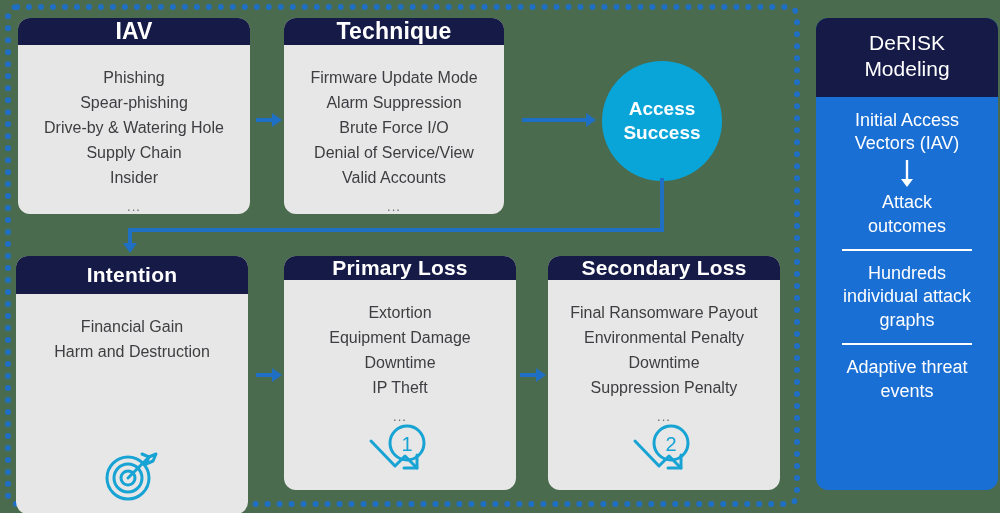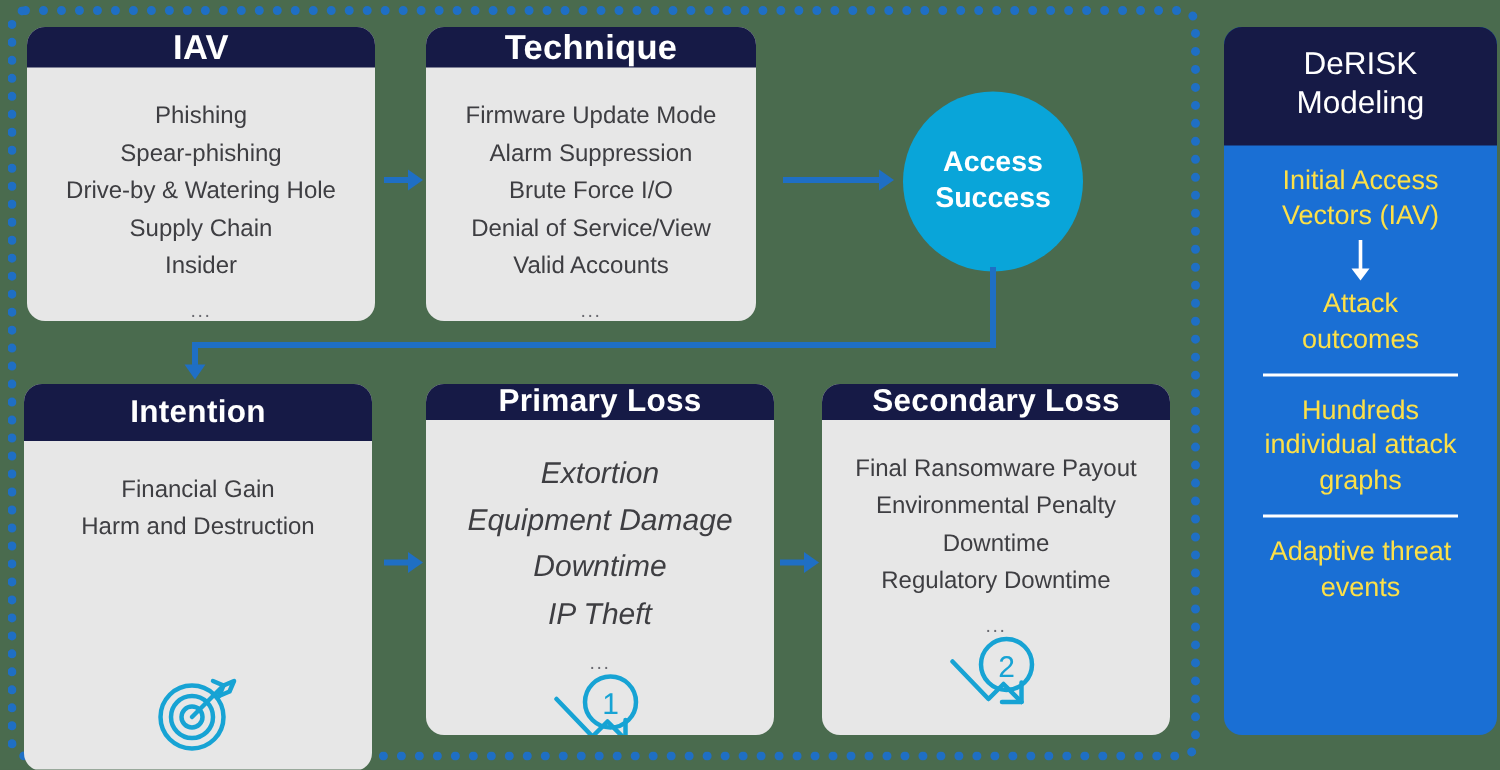--- a/index.html
+++ b/index.html
@@ -86,21 +86,21 @@
 
   #card-iav .card-header,
   #card-technique .card-header { height: 41px; font-size: 23px; }
   #card-intention .card-header,
   #card-primary .card-header,
   #card-secondary .card-header { height: 38px; font-size: 21px; }
 
   #card-iav .card-body .line        { font-size: 16px; }
   #card-technique .card-body .line  { font-size: 16px; }
   #card-intention .card-body .line  { font-size: 16px; }
-  #card-primary .card-body .line    { font-size: 20px; font-style: italic; }
+  #card-primary .card-body .line    { font-size: 16px; }
   #card-secondary .card-body .line  { font-size: 16px; }
 
   
   #access-circle {
     position: absolute;
     left: 602px;
     top: 61px;
     width: 120px;
     height: 120px;
     border-radius: 50%;
@@ -139,21 +139,21 @@
   }
   #derisk-panel .panel-body {
     flex: 1;
     display: flex;
     flex-direction: column;
     justify-content: flex-start;
     padding: 12px 10px 14px;
     box-sizing: border-box;
   }
   .panel-block {
-    color: #fde047;
+    color: #ffffff;
     text-align: center;
     font-size: 18px;
     line-height: 1.30;
   }
   .panel-arrow {
     text-align: center;
     margin: 4px 0 2px;
   }
   .panel-divider {
     height: 2px;
@@ -274,21 +274,21 @@
       </div>
     </div>
   </div>
 
   <div class="card" id="card-secondary">
     <div class="card-header">Secondary Loss</div>
     <div class="card-body">
       <div class="line">Final Ransomware Payout</div>
       <div class="line">Environmental Penalty</div>
       <div class="line">Downtime</div>
-      <div class="line">Regulatory Downtime</div>
+      <div class="line">Suppression Penalty</div>
       <div class="ellipsis">...</div>
       <div class="card-icon">
         <svg width="70" height="58" viewBox="0 0 70 58">
           <g fill="none" stroke="#17a3d4" stroke-width="3" stroke-linecap="round" stroke-linejoin="round">
             <circle cx="42" cy="19" r="17"></circle>
             <path d="M6 17 L30 42 L40 32 L52 44"></path>
             <path d="M52 31 L52 44 L39 44"></path>
           </g>
           <text x="42" y="27" text-anchor="middle" fill="#17a3d4" font-family="Liberation Sans, sans-serif" font-size="20">2</text>
         </svg>

